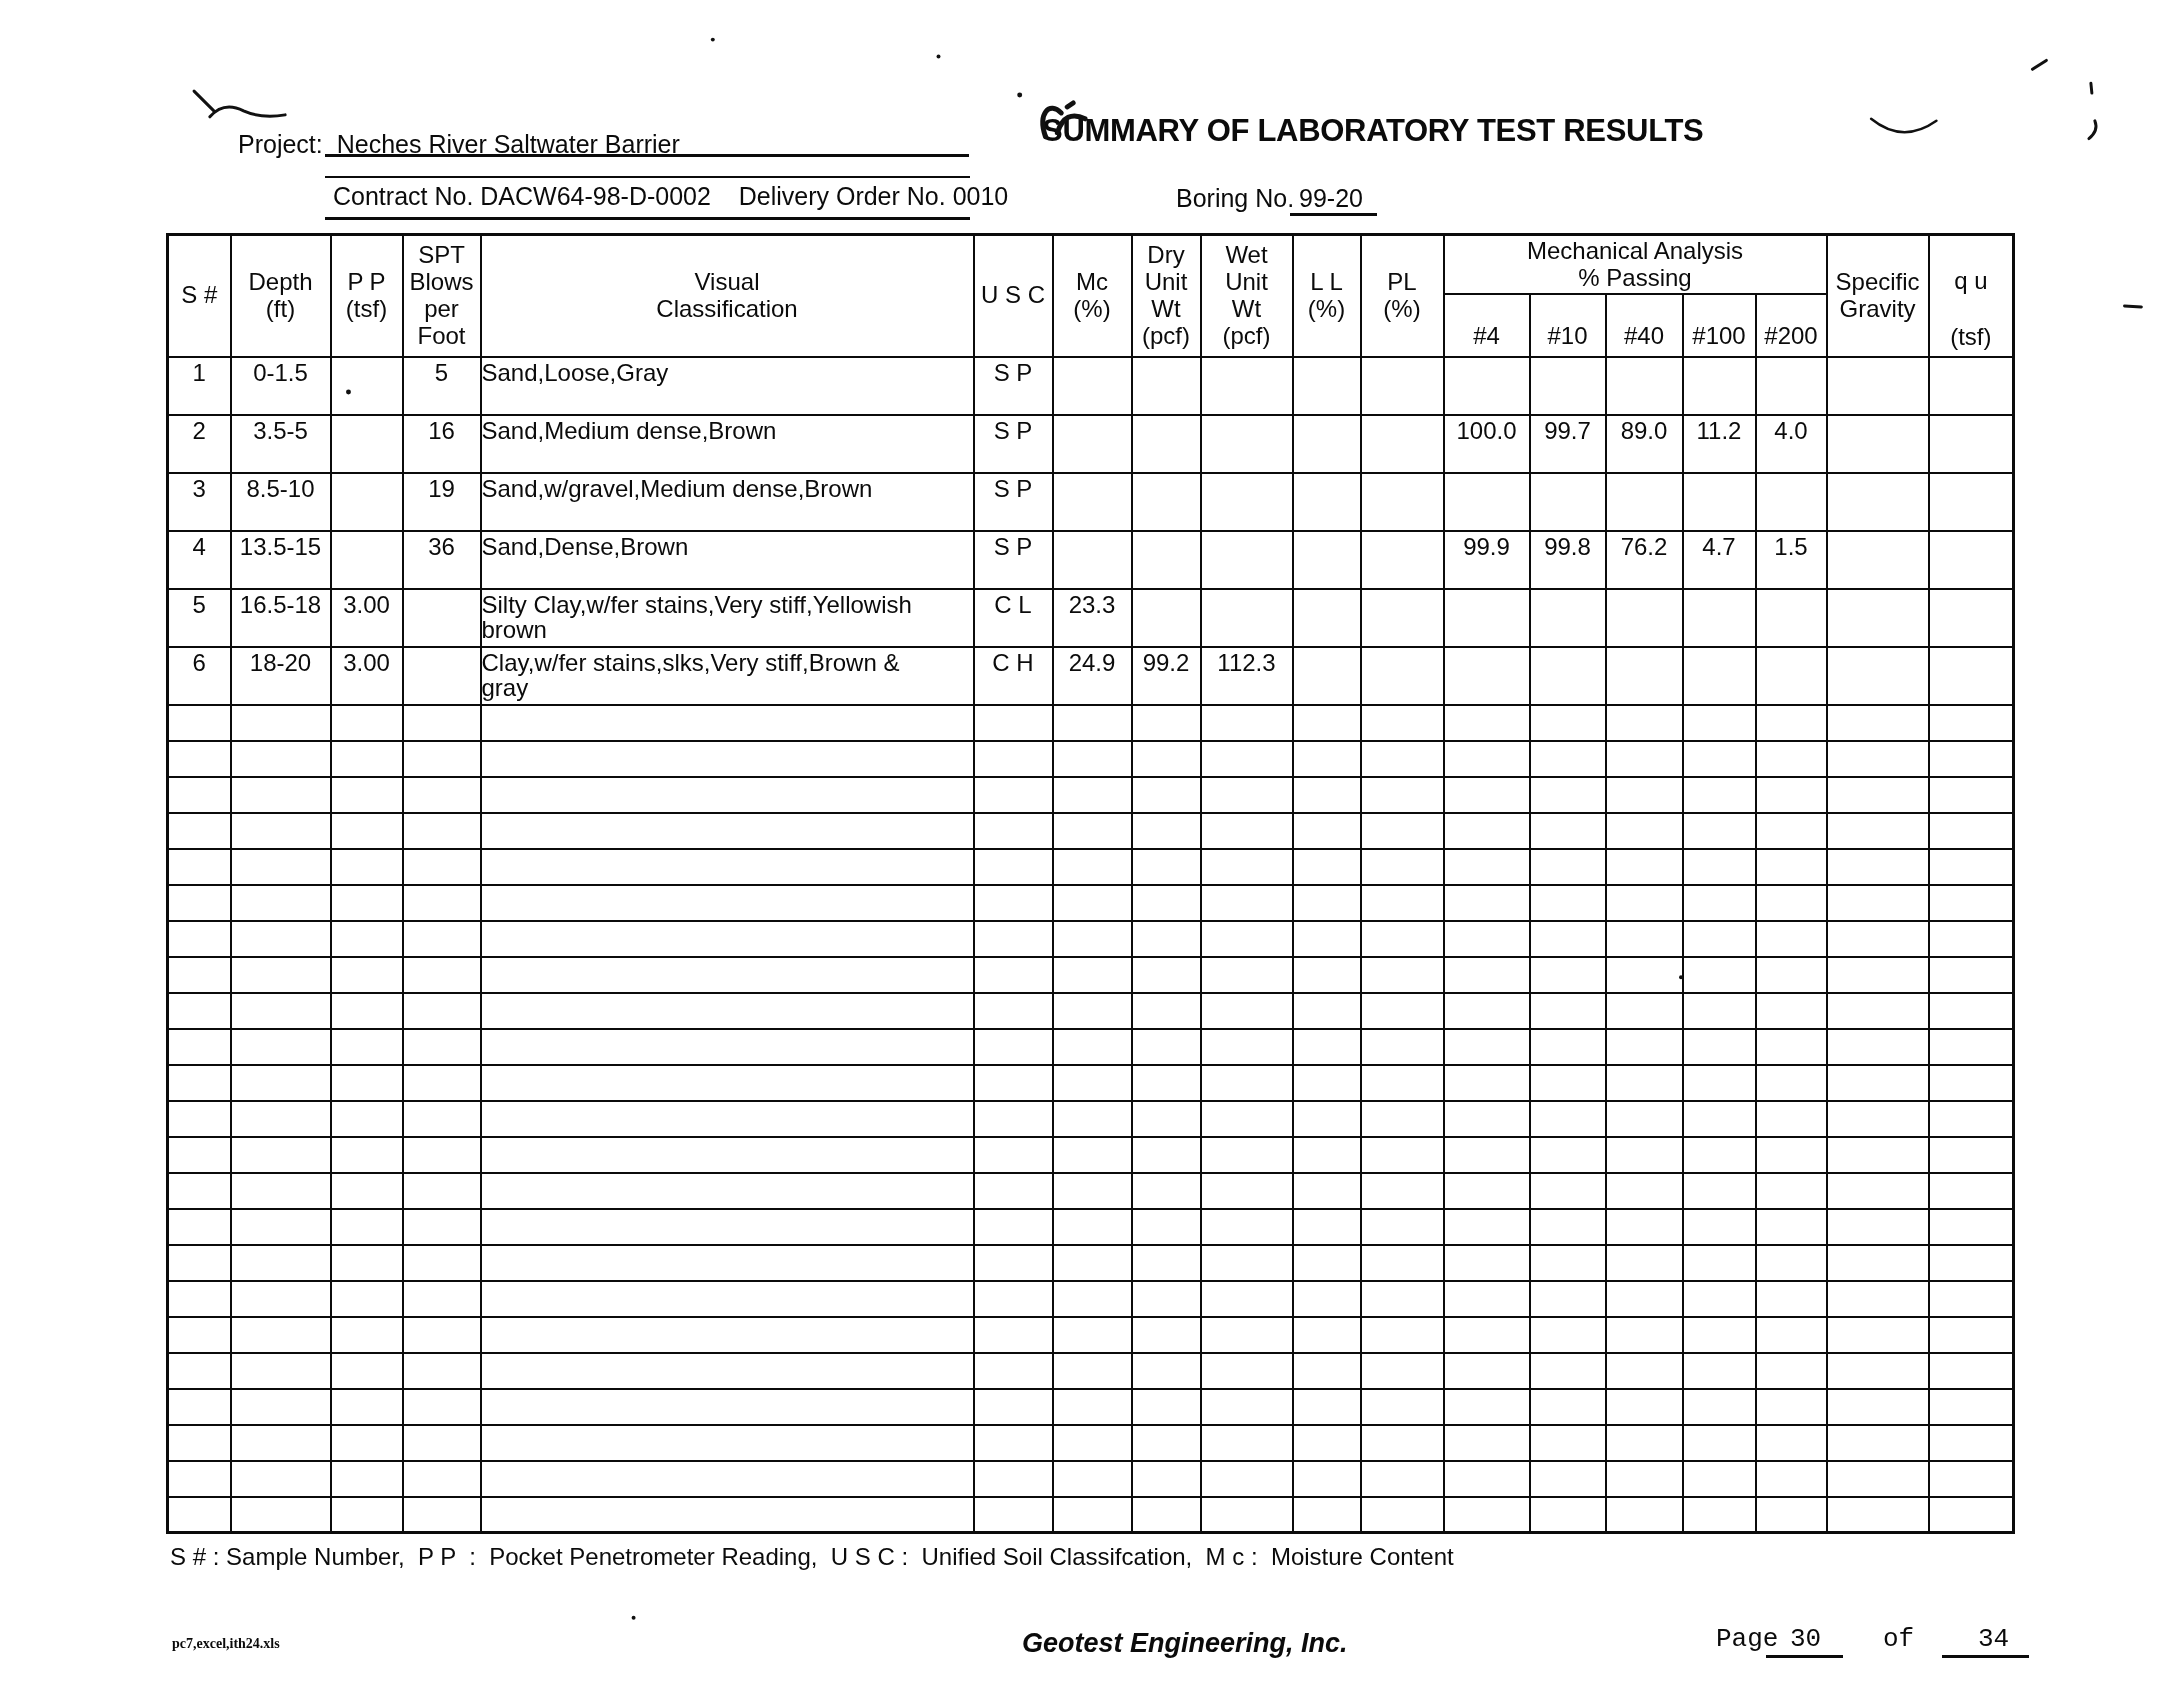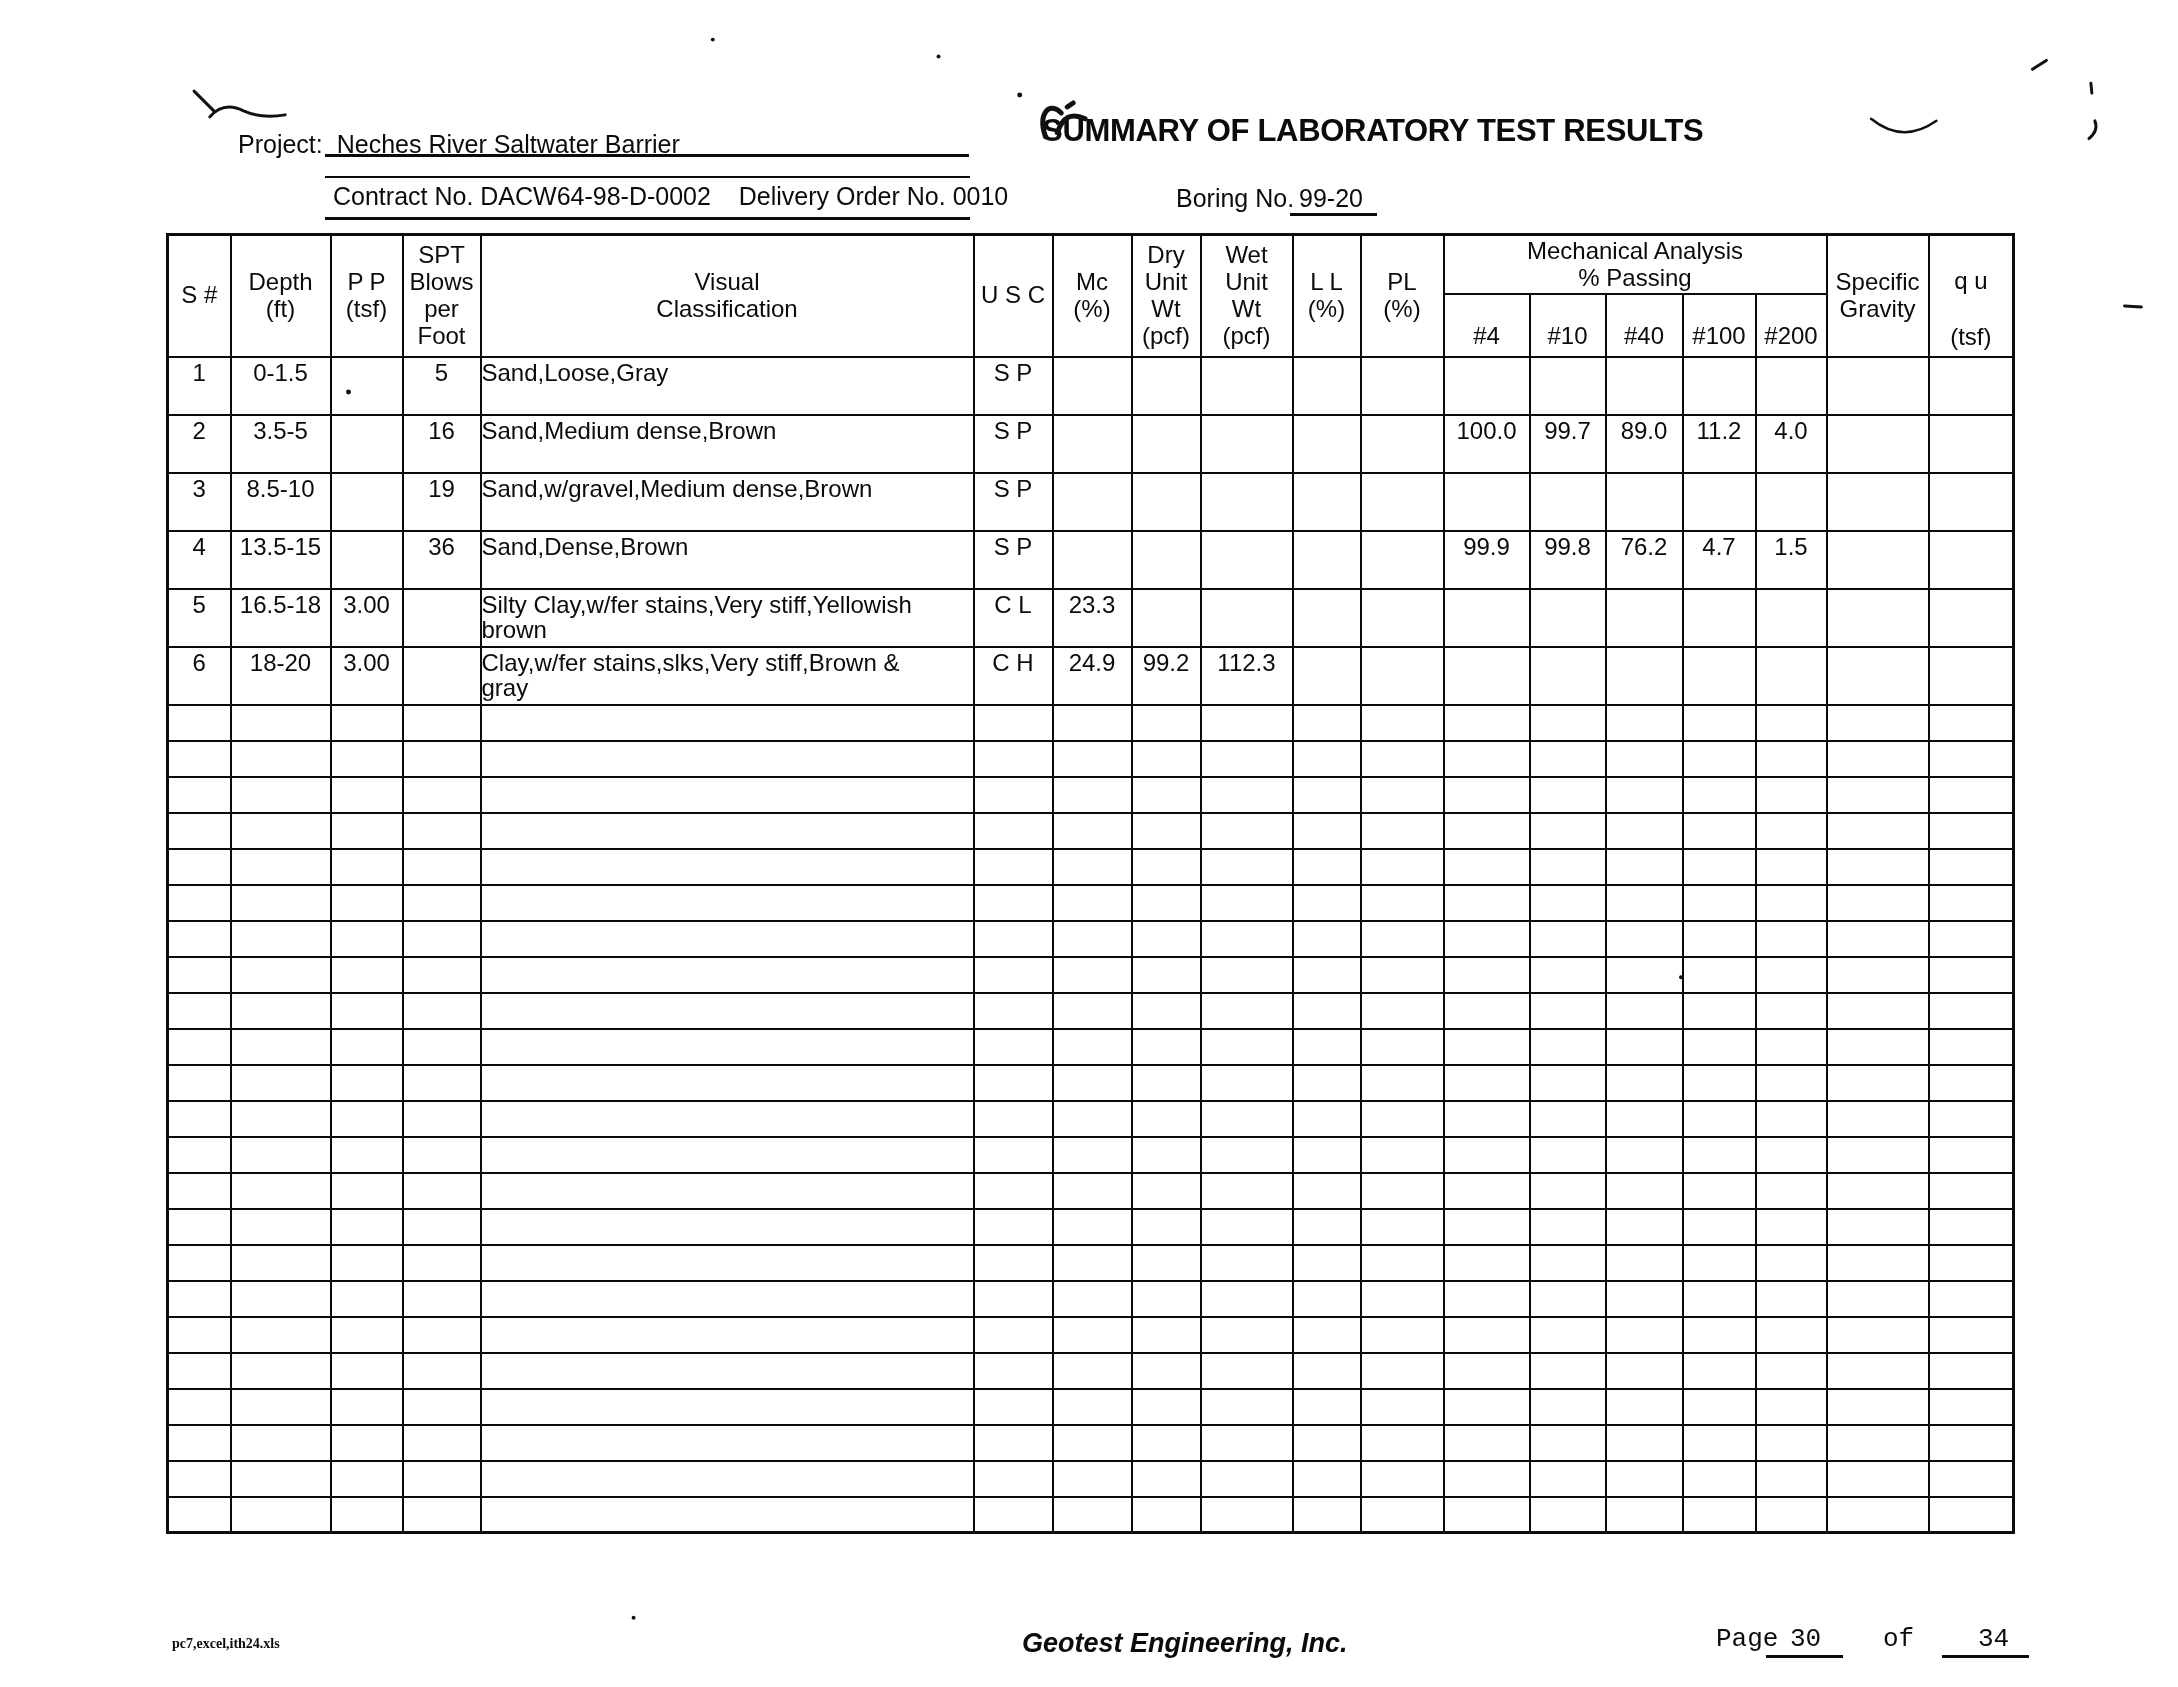--- a/index.html
+++ b/index.html
@@ -698,20 +698,21 @@
           <td></td>
           <td></td>
           <td></td>
           <td></td>
         </tr>
       </tbody>
     </table>
 </div>
 
 <div class="abs legend">
+  <div class="pre">S # : Sample Number,  P P  :  Pocket Penetrometer Reading,  U S C :  Unified Soil Classifcation,  M c :  Moisture Content</div>
 </div>
 
 <div class="abs filename">pc7,excel,ith24.xls</div>
 <div class="abs company">Geotest Engineering, Inc.</div>
 <div class="abs pageline" style="left:1716px;top:1624px;">Page</div>
 <div class="abs pageline" style="left:1790px;top:1624px;">30</div>
 <div class="hline" style="left:1766px;top:1655px;width:77px;height:3px;"></div>
 <div class="abs pageline" style="left:1883px;top:1624px;">of</div>
 <div class="abs pageline" style="left:1978px;top:1624px;">34</div>
 <div class="hline" style="left:1942px;top:1655px;width:87px;height:3px;"></div>

